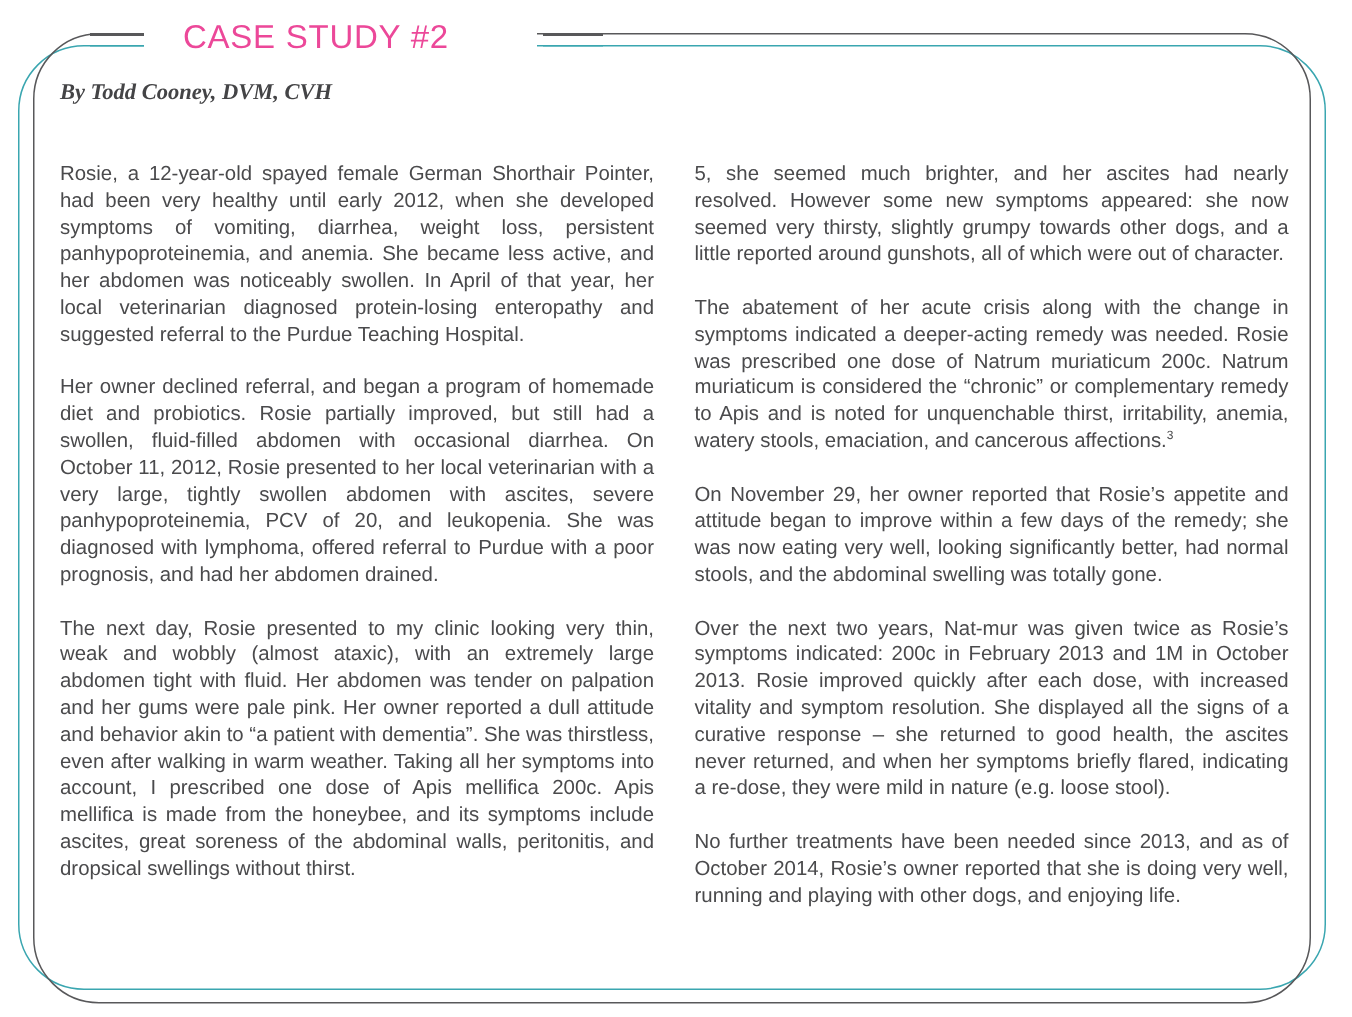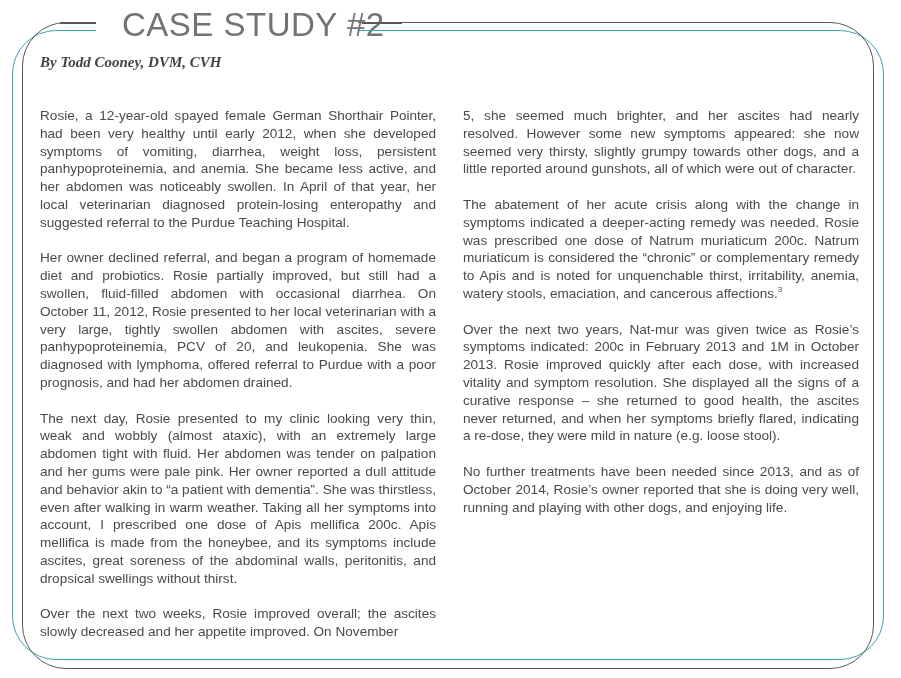--- a/index.html
+++ b/index.html
@@ -5,21 +5,21 @@
     html, body { margin: 0; padding: 0; background: #ffffff; }
     body { width: 901px; height: 678px; position: relative; overflow: hidden; font-family: "Liberation Sans", sans-serif; }
     .frame { position: absolute; border-radius: 44px; box-sizing: border-box; }
     .frame-gray { left: 22px; top: 22px; width: 852px; height: 647px; border: 1.5px solid #58585a; }
     .frame-teal { left: 12px; top: 30px; width: 872px; height: 630px; border: 1.5px solid #3aa6b0; }
     .title-cover { position: absolute; left: 96px; top: 0; width: 262px; height: 50px; background: #ffffff; }
     .title-rule-left { position: absolute; left: 60px; top: 22px; width: 36px; }
     .title-rule-right { position: absolute; left: 362px; top: 22px; width: 40px; }
     .title-rule-left .l1, .title-rule-right .l1 { height: 1.5px; background: #58585a; }
     .title-rule-left .l2, .title-rule-right .l2 { height: 1.5px; background: #3aa6b0; margin-top: 6px; }
-    .page-title { position: absolute; left: 122px; top: 5px; margin: 0; font-family: "Liberation Sans", sans-serif; font-weight: normal; font-size: 33px; letter-spacing: 0.5px; color: #737373; line-height: 40px; }
+    .page-title { position: absolute; left: 122px; top: 5px; margin: 0; font-family: "Liberation Sans", sans-serif; font-weight: normal; font-size: 22px; letter-spacing: 0.5px; color: #ec4899; line-height: 40px; }
     .byline { position: absolute; left: 40px; top: 54px; margin: 0; font-family: "Liberation Serif", serif; font-style: italic; font-weight: bold; font-size: 15px; color: #444446; text-align: right; }
     .column { position: absolute; top: 107px; width: 396px; font-family: "Liberation Sans", sans-serif; font-size: 13.6px; line-height: 17.8px; color: #4a4a4c; text-align: justify; }
     .col-left { left: 40px; }
     .col-right { left: 463px; }
     .column p { margin: 0 0 17.8px 0; }
     sup { font-size: 8px; line-height: 0; vertical-align: super; }
   </style>
 </head>
 <body>
 
@@ -36,21 +36,21 @@
   <div class="l1"></div>
   <div class="l2"></div>
 </div>
 
 <p class="byline">By Todd Cooney, DVM, CVH</p>
 
 <div class="column col-left">
   <p>Rosie, a 12-year-old spayed female German Shorthair Pointer, had been very healthy until early 2012, when she developed symptoms of vomiting, diarrhea, weight loss, persistent panhypoproteinemia, and anemia. She became less active, and her abdomen was noticeably swollen. In April of that year, her local veterinarian diagnosed protein-losing enteropathy and suggested referral to the Purdue Teaching Hospital.</p>
   <p>Her owner declined referral, and began a program of homemade diet and probiotics. Rosie partially improved, but still had a swollen, fluid-filled abdomen with occasional diarrhea. On October 11, 2012, Rosie presented to her local veterinarian with a very large, tightly swollen abdomen with ascites, severe panhypoproteinemia, PCV of 20, and leukopenia. She was diagnosed with lymphoma, offered referral to Purdue with a poor prognosis, and had her abdomen drained.</p>
   <p>The next day, Rosie presented to my clinic looking very thin, weak and wobbly (almost ataxic), with an extremely large abdomen tight with fluid. Her abdomen was tender on palpation and her gums were pale pink. Her owner reported a dull attitude and behavior akin to “a patient with dementia”. She was thirstless, even after walking in warm weather. Taking all her symptoms into account, I prescribed one dose of Apis mellifica 200c.  Apis mellifica is made from the honeybee, and its symptoms include ascites, great soreness of the abdominal walls, peritonitis, and dropsical swellings without thirst.</p>
-  <p>Over the next two weeks, Rosie improved overall; the ascites slowly decreased and her appetite improved.  On November</p>
 </div>
 
 <div class="column col-right">
   <p>5, she seemed much brighter, and her ascites had nearly resolved. However some new symptoms appeared: she now seemed very thirsty, slightly grumpy towards other dogs, and a little reported around gunshots, all of which were out of character.</p>
   <p><span>The abatement of her acute crisis along with the change in symptoms indicated a deeper-acting remedy was needed. Rosie was prescribed one dose of Natrum muriaticum 200c. Natrum muriaticum is considered the “chronic” or complementary remedy to Apis and is noted for unquenchable thirst, irritability, anemia, watery stools, emaciation, and cancerous affections.</span><sup>3</sup></p>
+  <p>On November 29, her owner reported that Rosie’s appetite and attitude began to improve within a few days of the remedy; she was now eating very well, looking significantly better, had normal stools, and the abdominal swelling was totally gone.</p>
   <p>Over the next two years, Nat-mur was given twice as Rosie’s symptoms indicated: 200c in February 2013 and 1M in October 2013. Rosie improved quickly after each dose, with increased vitality and symptom resolution. She displayed all the signs of a curative response – she returned to good health, the ascites never returned, and when her symptoms briefly flared, indicating a re-dose, they were mild in nature (e.g. loose stool).</p>
   <p>No further treatments have been needed since 2013, and as of October 2014, Rosie’s owner reported that she is doing very well, running and playing with other dogs, and enjoying life.</p>
 </div>
 
 </body></html>

